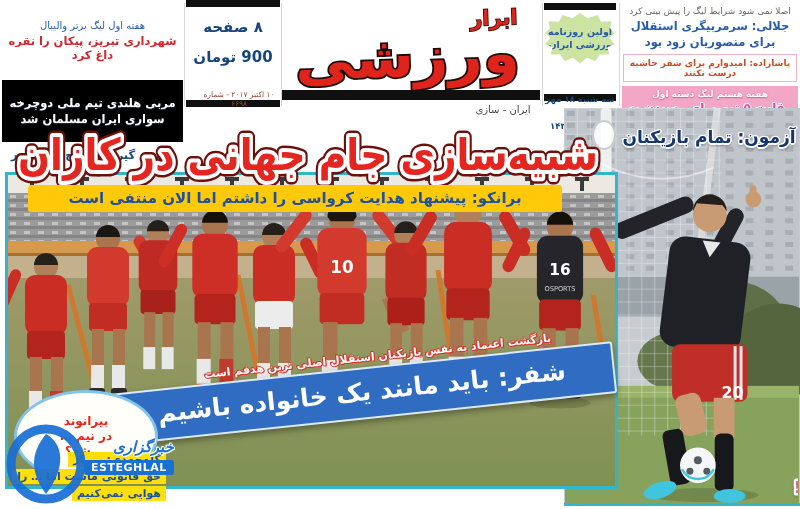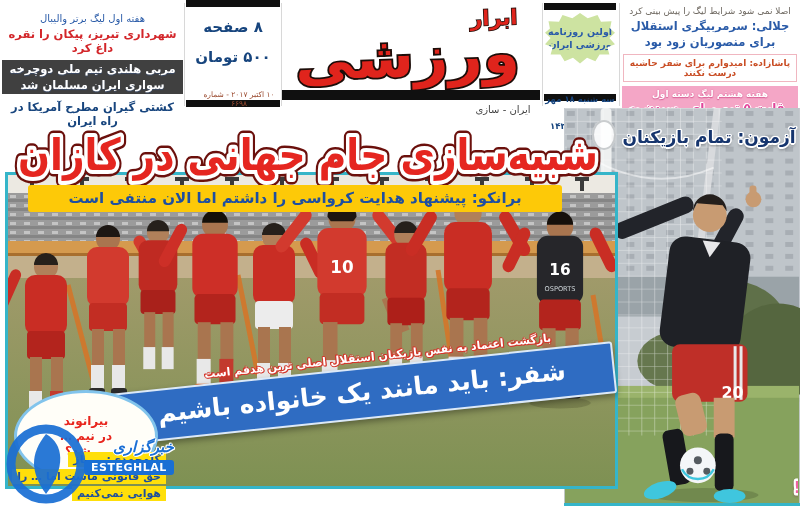--- a/index.html
+++ b/index.html
@@ -4,24 +4,24 @@
 <style>
   html,body{margin:0;padding:0;background:#e9e9e9;}
   #page{position:relative;width:800px;height:509px;background:#ffffff;overflow:hidden;
         font-family:"DejaVu Sans",sans-serif;direction:rtl;}
   .abs{position:absolute;}
   .bar{position:absolute;background:#101010;}
   .sep{position:absolute;width:1px;background:#d8d8d8;top:3px;height:103px;}
 
   
   #h-left{left:2px;top:2px;width:181px;}
-  .hl-kicker{margin-top:11px;color:#2a5ba8;font-size:10px;text-align:center;}
+  .hl-kicker{margin-top:18px;color:#2a5ba8;font-size:10px;text-align:center;}
   .hl-red{color:#d3262a;font-weight:bold;font-size:11.5px;text-align:center;margin-top:3px;}
-  .hl-box{background:#404040;color:#fff;font-weight:bold;font-size:11.5px;text-align:center;
-          padding:1px 4px;margin-top:5px;line-height:1.4;text-shadow:0 1px 1px rgba(60,90,140,.55);}
+  .hl-box{background:#000000;color:#fff;font-weight:bold;font-size:11.5px;text-align:center;
+          padding:15px 4px;margin-top:18px;line-height:1.4;text-shadow:0 1px 1px rgba(60,90,140,.55);}
   .hl-blue{color:#17457e;font-weight:bold;font-size:11.5px;text-align:center;margin-top:6px;}
 
   
   #h-price{left:186px;top:8px;width:94px;text-align:center;}
   .price-big{color:#17457e;font-weight:bold;font-size:15px;line-height:22px;margin-top:8px;}
   .issue{color:#9a4a2f;font-size:7.5px;margin-top:22px;margin-left:12px;}
 
   
   #starburst{left:545px;top:13px;width:70px;height:52px;background:#cde3a1;
     clip-path:polygon(50% 0%,61% 10%,75% 4%,80% 17%,95% 16%,93% 30%,100% 38%,92% 48%,100% 60%,89% 66%,92% 80%,78% 80%,72% 93%,60% 86%,50% 97%,40% 86%,28% 93%,22% 80%,8% 80%,11% 66%,0% 60%,8% 48%,0% 38%,7% 30%,5% 16%,20% 17%,25% 4%,39% 10%);
@@ -94,21 +94,21 @@
 
   <div class="abs" id="h-left">
     <div class="hl-kicker">هفته اول لیگ برتر والیبال</div>
     <div class="hl-red">شهرداری تبریز، پیکان را نقره داغ کرد</div>
     <div class="hl-box">مربی هلندی تیم ملی دوچرخه سواری ایران مسلمان شد</div>
     <div class="hl-blue">کشتی گیران مطرح آمریکا در راه ایران</div>
   </div>
 
   <div class="abs" id="h-price">
     <div class="price-big">۸ صفحه</div>
-    <div class="price-big">۵۰۰ تومان</div>
+    <div class="price-big">900 تومان</div>
     <div class="issue">۱۰ اکتبر ۲۰۱۷ - شماره ۶۶۹۸</div>
   </div>
 
   <svg class="abs" style="left:282px;top:2px" width="258" height="88" viewBox="0 0 258 88">
     <g transform="rotate(-2 129 50)">
       <text x="213" y="26" text-anchor="middle" font-family="DejaVu Sans" font-weight="bold" font-size="21" fill="#e0241c" stroke="#1c0d09" stroke-width="1.6" paint-order="stroke">ابرار</text>
       <text x="125" y="74" text-anchor="middle" font-family="DejaVu Sans" font-weight="bold" font-size="56" fill="#e0241c" stroke="#1c0d09" stroke-width="3.5" paint-order="stroke" textLength="225" lengthAdjust="spacingAndGlyphs">ورزشی</text>
     </g>
   </svg>
 

